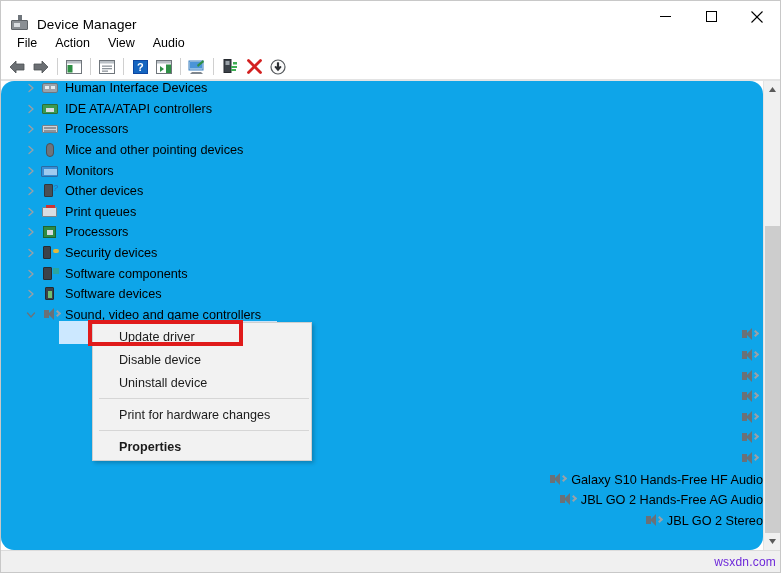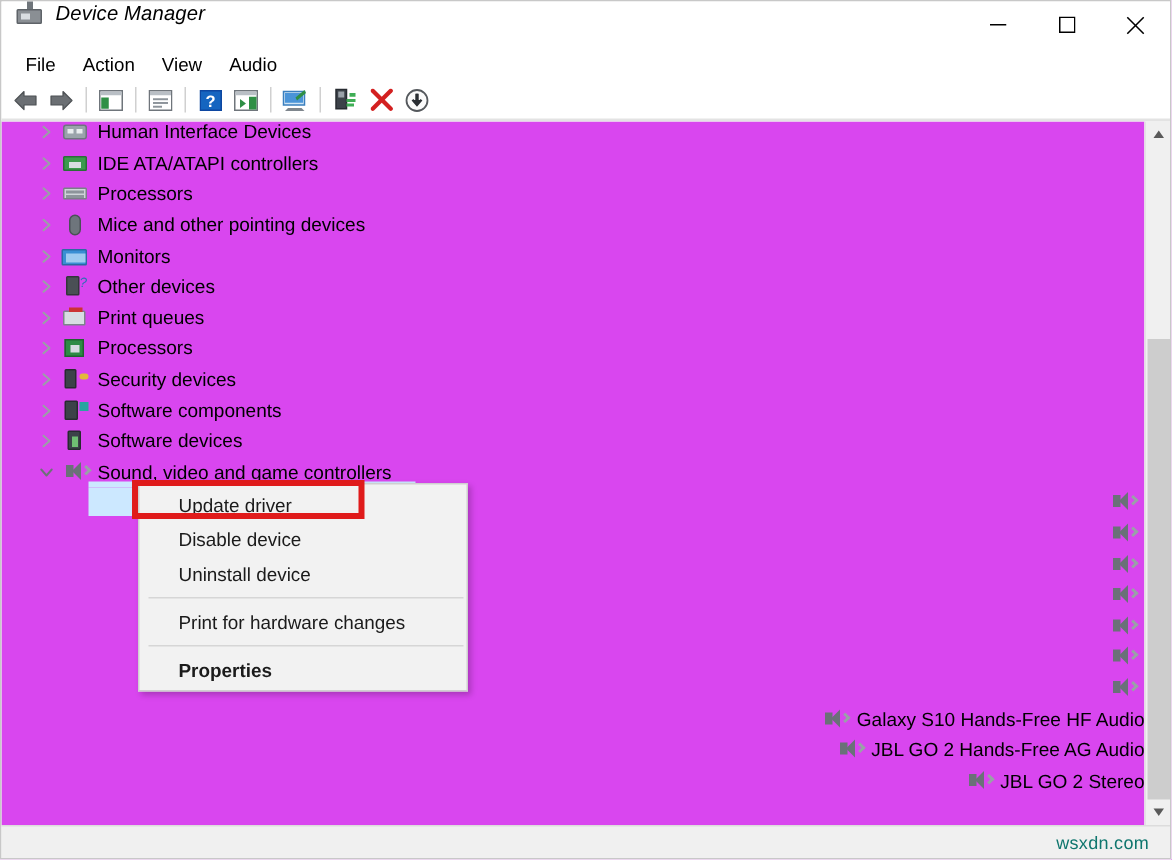--- a/index.html
+++ b/index.html
@@ -14,24 +14,23 @@
     position: relative;
     width: 781px; height: 573px;
     background: #ffffff;
     border: 1px solid #c8c8c8;
     display: flex; flex-direction: column;
   }
 
   
   .titlebar {
     height: 31px; flex: 0 0 31px;
-    display: flex; align-items: flex-start;
+    display: flex; align-items: flex-end;
     background: #ffffff;
     position: relative;
-    font-style: italic;
   }
   .title-icon {
     margin-left: 10px; margin-right: 9px;
     width: 17px; height: 17px;
     position: relative;
   }
   .ti-body {
     position: absolute; left: 0; top: 5px;
     width: 17px; height: 10px;
     background: #8a8f94;
@@ -94,23 +93,24 @@
   .content {
     flex: 1 1 auto;
     display: flex;
     position: relative;
     overflow: hidden;
     border-top: 1px solid #e3e3e3;
   }
   .tree-pane {
     flex: 1 1 auto;
     position: relative;
-    background: #d946ef;
+    background: #0ea5e9;
     overflow: hidden;
     padding-top: 3px;
+    border-radius: 13px;
   }
   .tree {
     position: relative;
     margin-top: -6px;
   }
   .row {
     height: 20.6px;
     display: flex; align-items: center;
     font-size: 12.7px; color: #000;
     white-space: nowrap;
@@ -226,22 +226,22 @@
 
   
   .statusbar {
     height: 22px; flex: 0 0 22px;
     background: #f0f0f0;
     border-top: 1px solid #dcdcdc;
     display: flex; align-items: center; justify-content: flex-end;
     position: relative;
   }
   .watermark {
-    font-size: 12px; color: #0f766e;
-    margin-right: 14px;
+    font-size: 12px; color: #6d28d9;
+    margin-right: 4px;
     font-family: "Liberation Sans", sans-serif;
     letter-spacing: .2px;
   }
 </style>
 </head>
 <body>
 
 <div class="window">
 
   <div class="titlebar">

